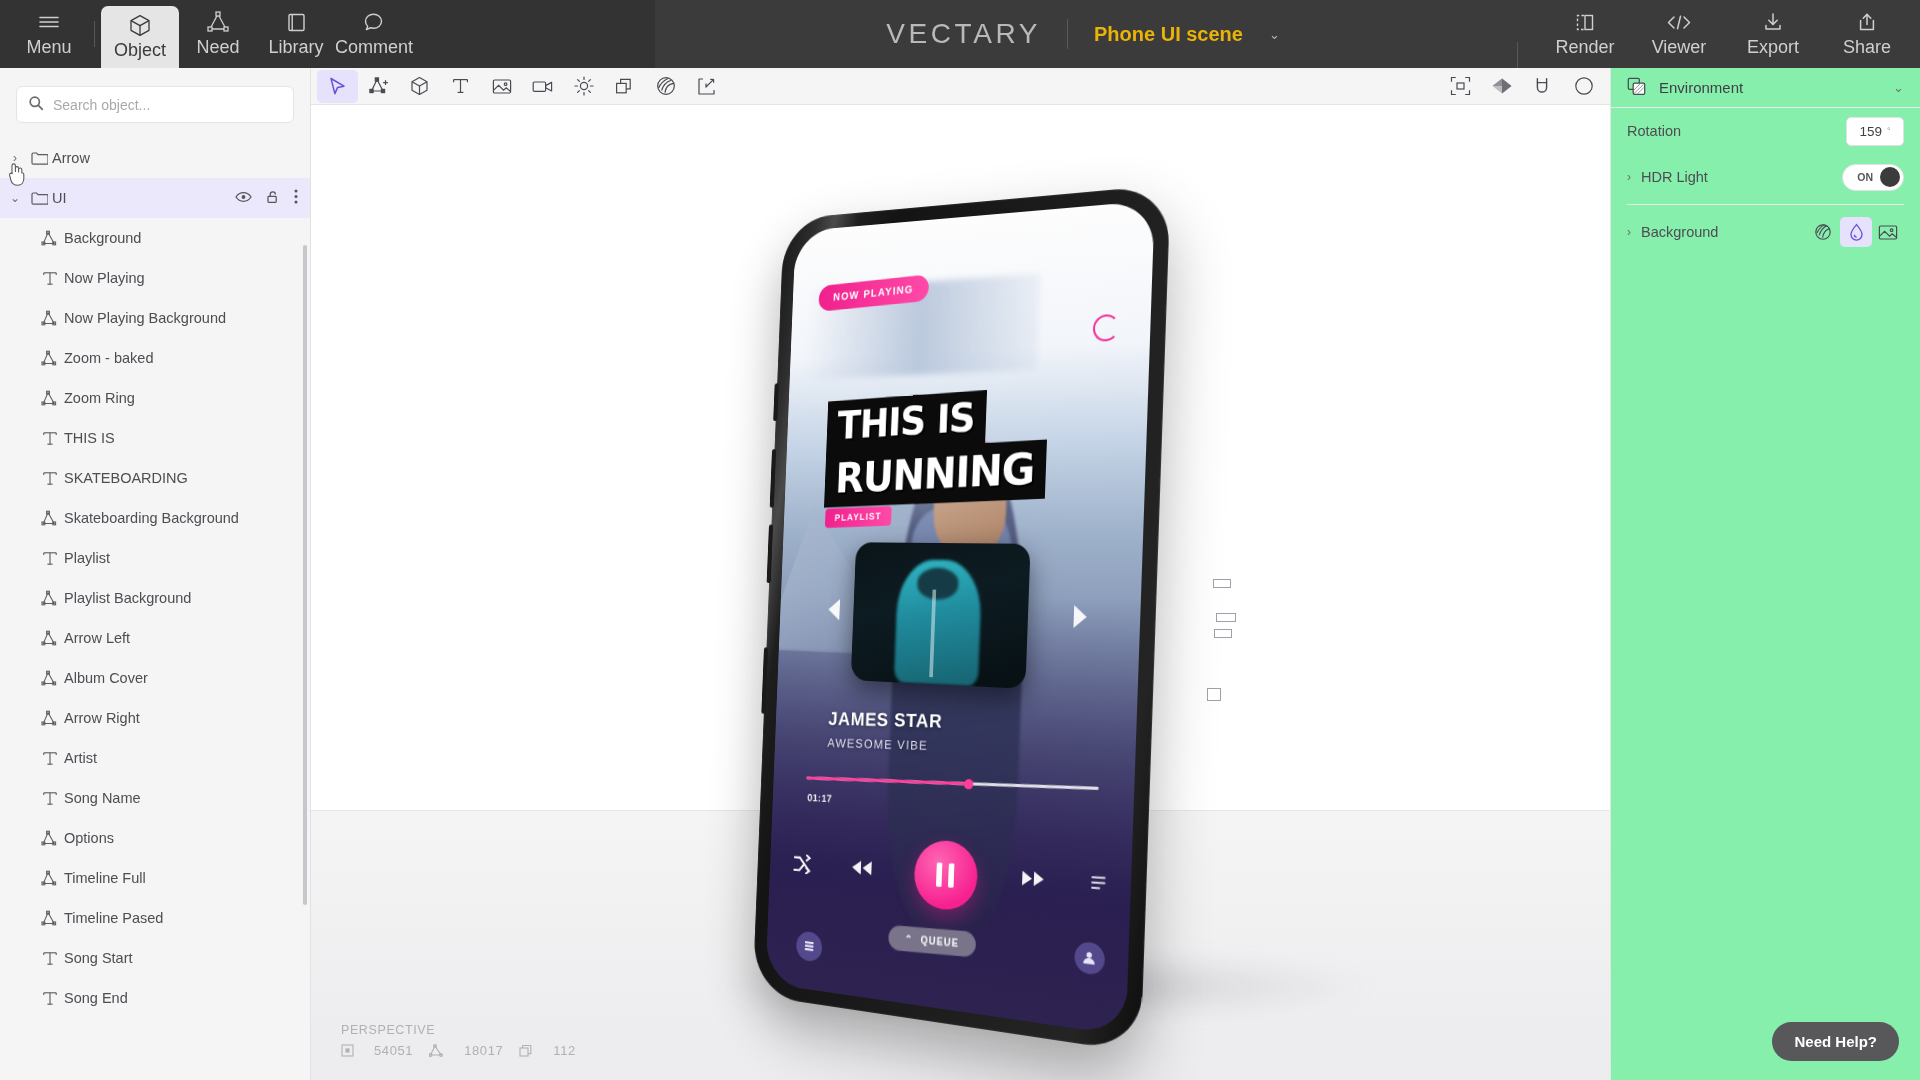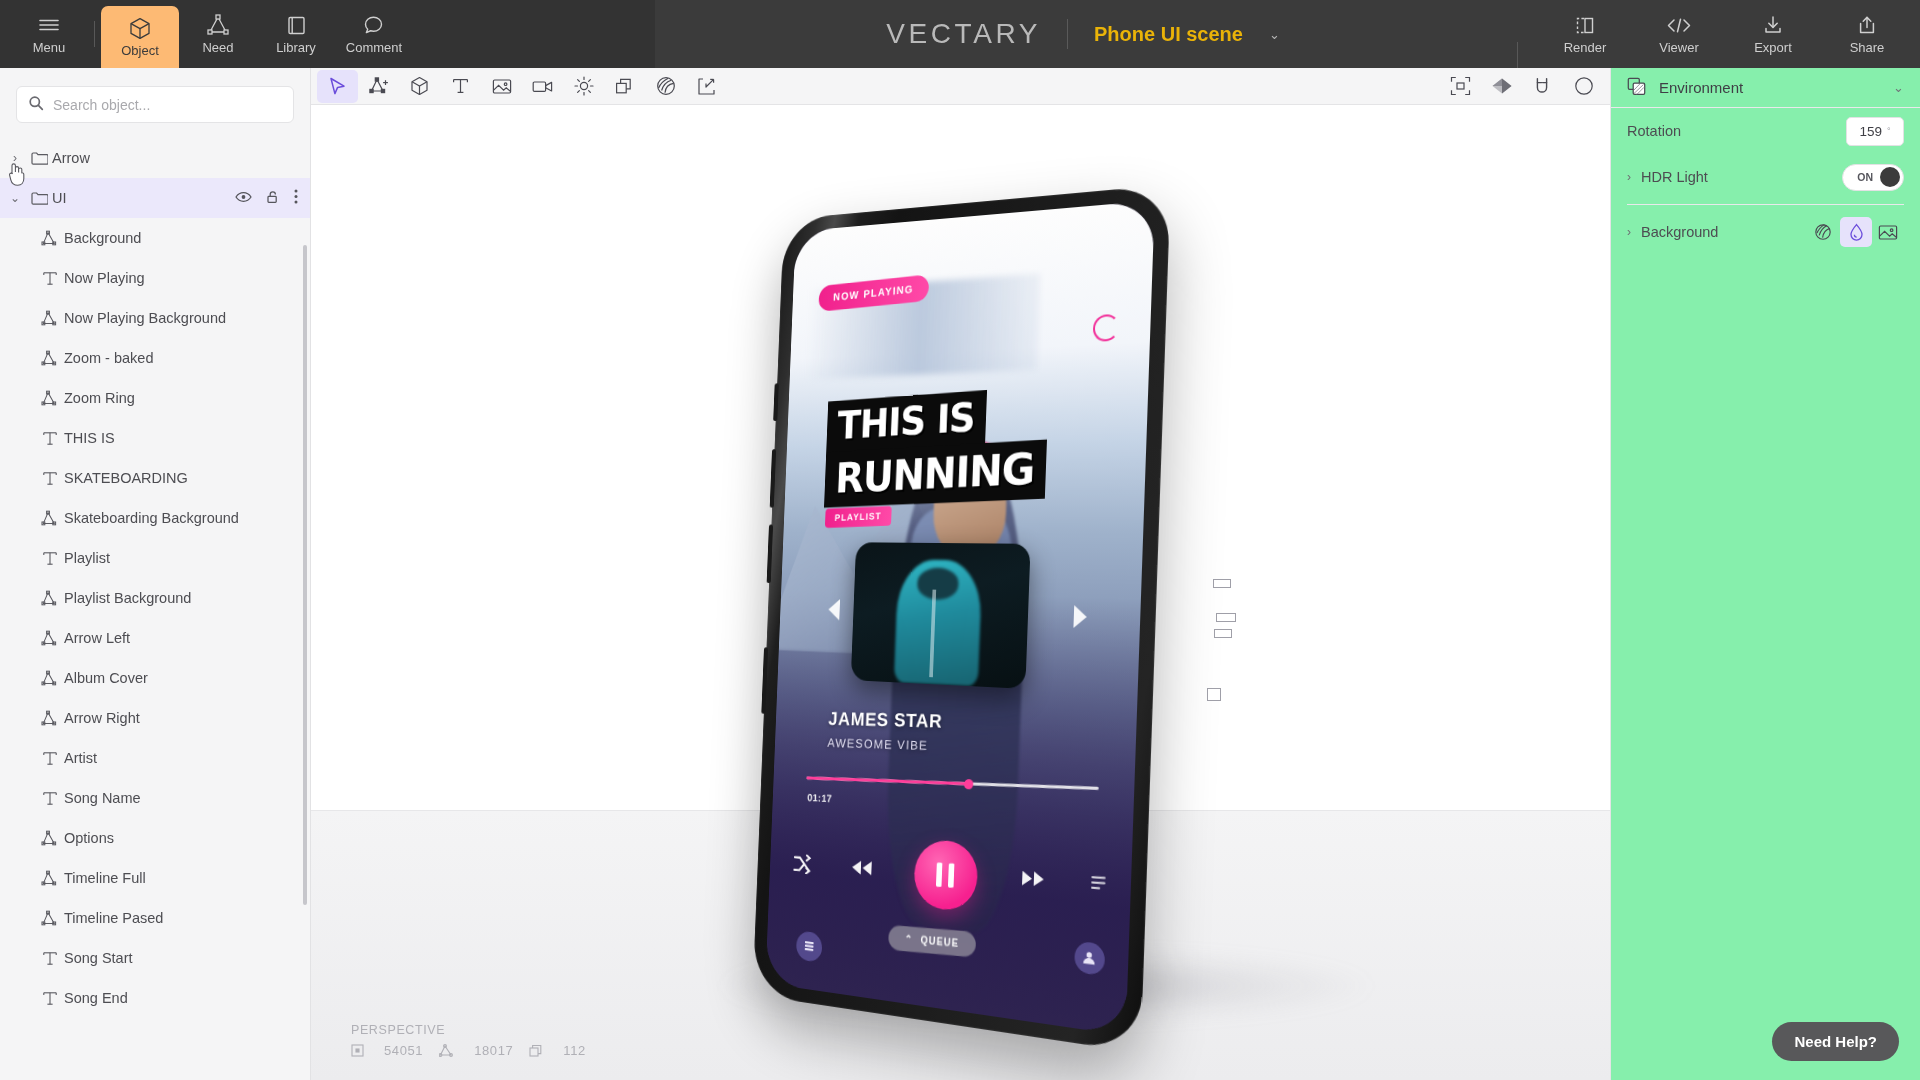--- a/index.html
+++ b/index.html
@@ -16,24 +16,24 @@
     position: absolute; top: 0; left: 0; width: 1920px; height: 68px;
     background: #3b3b3b; display: flex; align-items: stretch;
   }
   .header-left {
     width: 655px; height: 68px; background: #333333;
     display: flex; align-items: center; padding-left: 10px; gap: 0;
   }
   .hdr-btn {
     width: 78px; height: 68px; display: flex; flex-direction: column;
     align-items: center; justify-content: center; gap: 3px;
-    color: #cfcfcf; font-size: 13px; cursor: pointer;
+    color: #cfcfcf; font-size: 18px; cursor: pointer;
   }
   .hdr-btn.active {
-    background: #fdba74; color: #3b3b3b; border-radius: 7px 7px 0 0;
+    background: #e5e5e5; color: #3b3b3b; border-radius: 7px 7px 0 0;
     height: 62px; margin-top: 6px;
   }
   .hdr-sep { width: 1px; height: 26px; background: #585858; margin: 0 6px; }
   .hdr-ico { height: 24px; display: flex; align-items: center; }
   .header-center {
     flex: 1; display: flex; align-items: center; justify-content: center; gap: 0;
   }
   .brand {
     color: #b9b9b9; font-size: 28px; letter-spacing: 3.6px; font-weight: 400;
   }
@@ -1074,21 +1074,21 @@
             </svg>
         </span>
       </div>
     </div>
 
     <div class="gizmo-box" style="left:902px;top:474px;width:18px;height:9px;"></div>
     <div class="gizmo-box" style="left:905px;top:508px;width:20px;height:9px;"></div>
     <div class="gizmo-box" style="left:903px;top:524px;width:18px;height:9px;"></div>
     <div class="gizmo-box" style="left:896px;top:583px;width:14px;height:13px;"></div>
 
-    <div class="status" style="left:40px;bottom:22px;">
+    <div class="status" style="left:30px;bottom:22px;">
       <div>PERSPECTIVE</div>
       <div class="status-stats">
         <span class="stat">
           <svg width="13" height="13" viewBox="0 0 13 13">
               <g fill="none" stroke="#b0b0b6" stroke-width="1.1">
                 <rect x="1" y="1" width="11" height="11"></rect>
                 <rect x="5" y="5" width="3" height="3" fill="#b0b0b6"></rect>
               </g>
             </svg>
           <span>54051</span>

